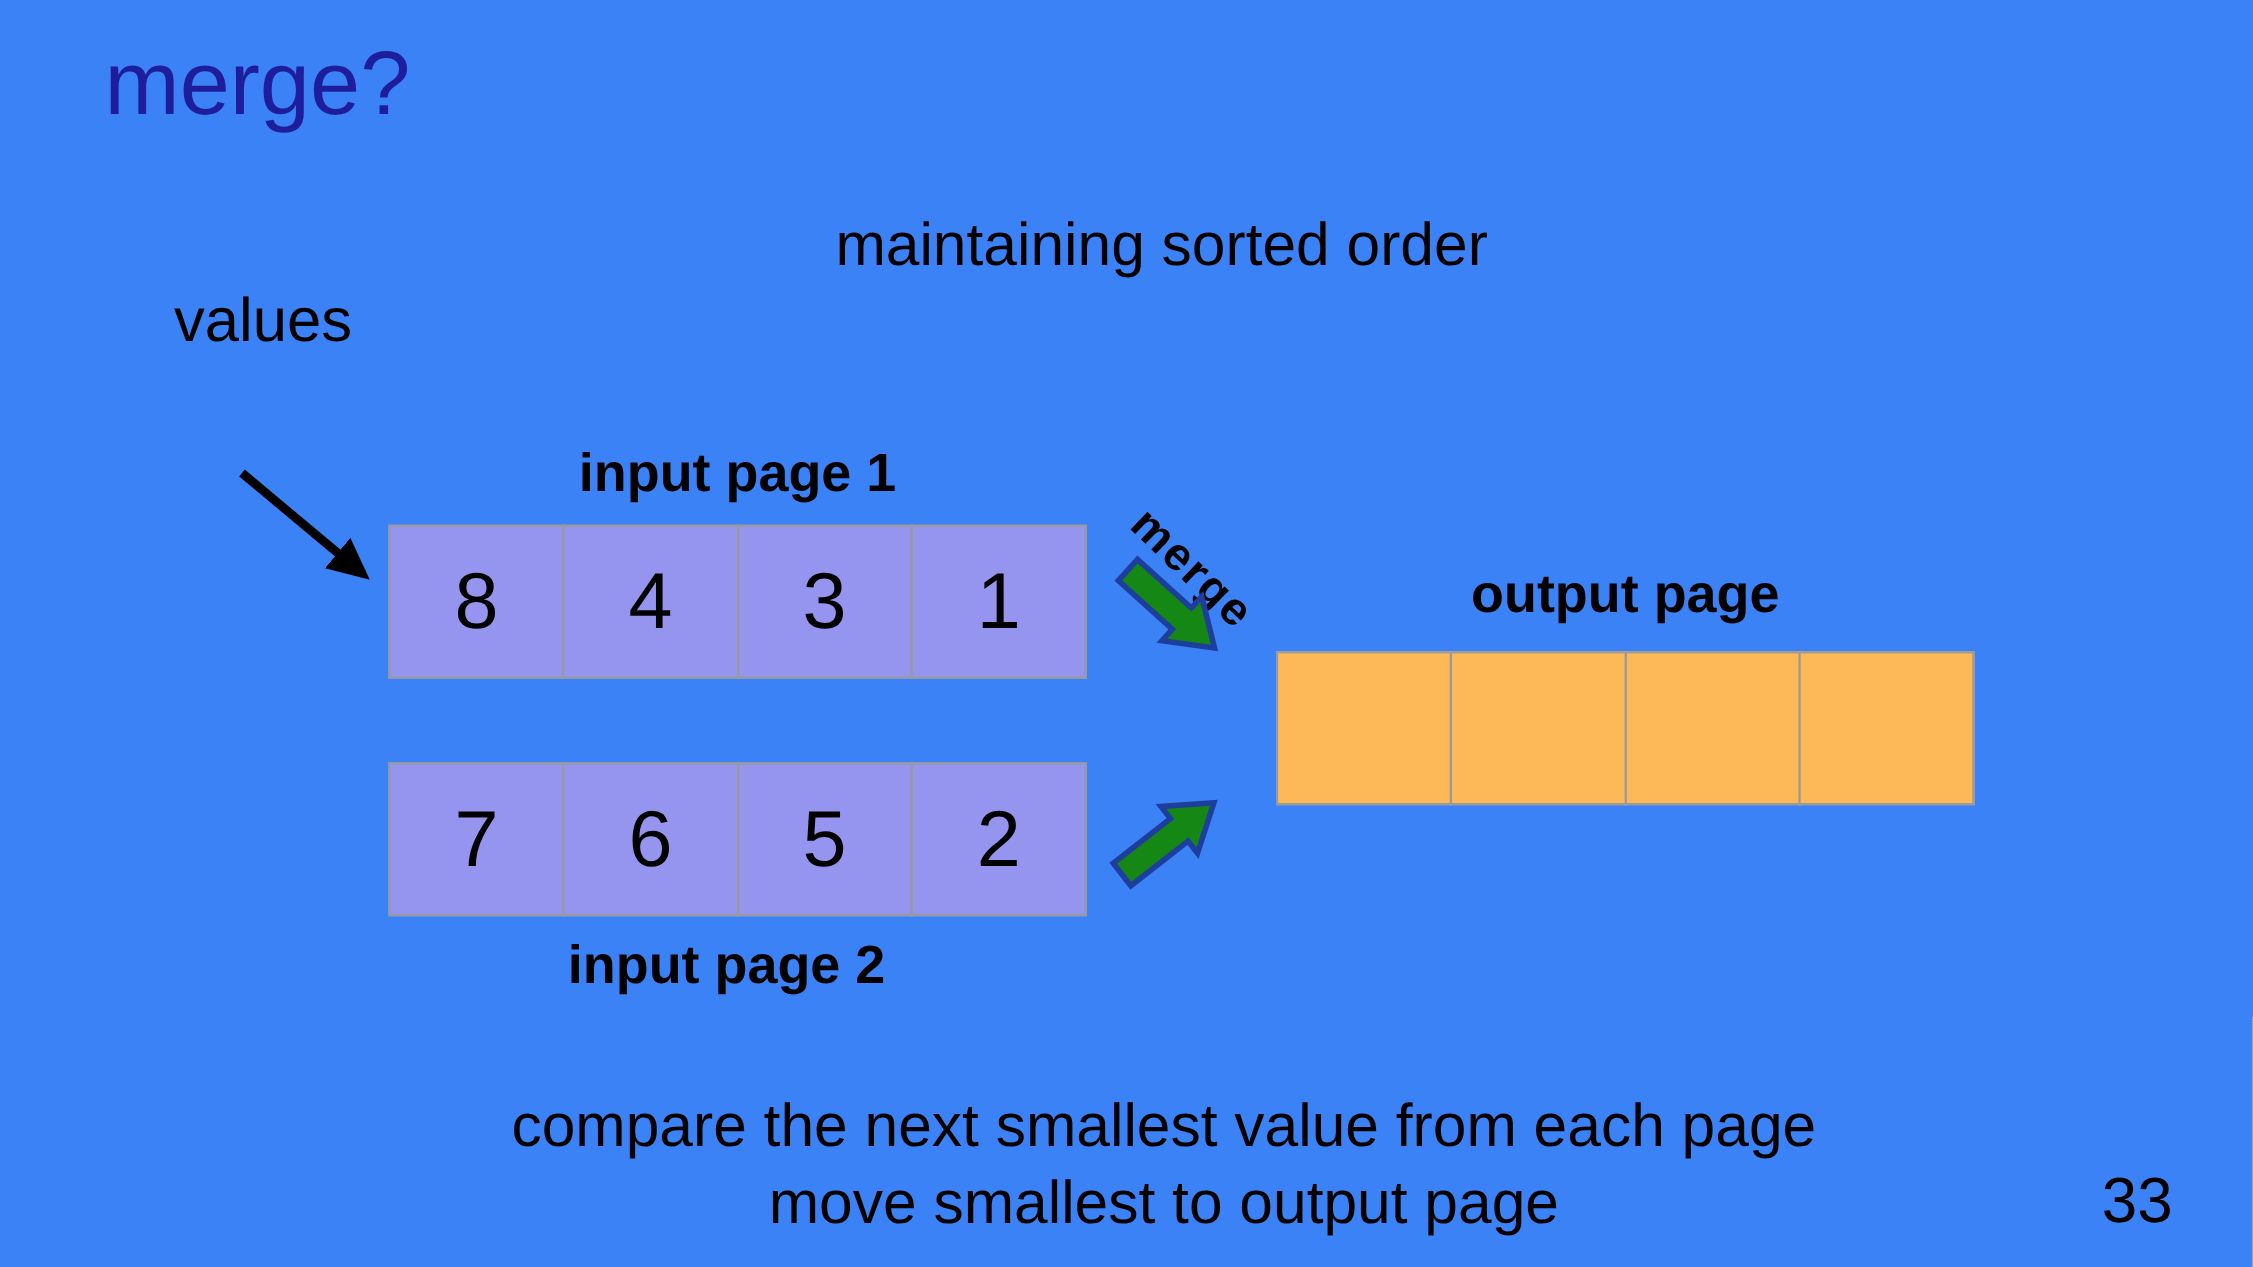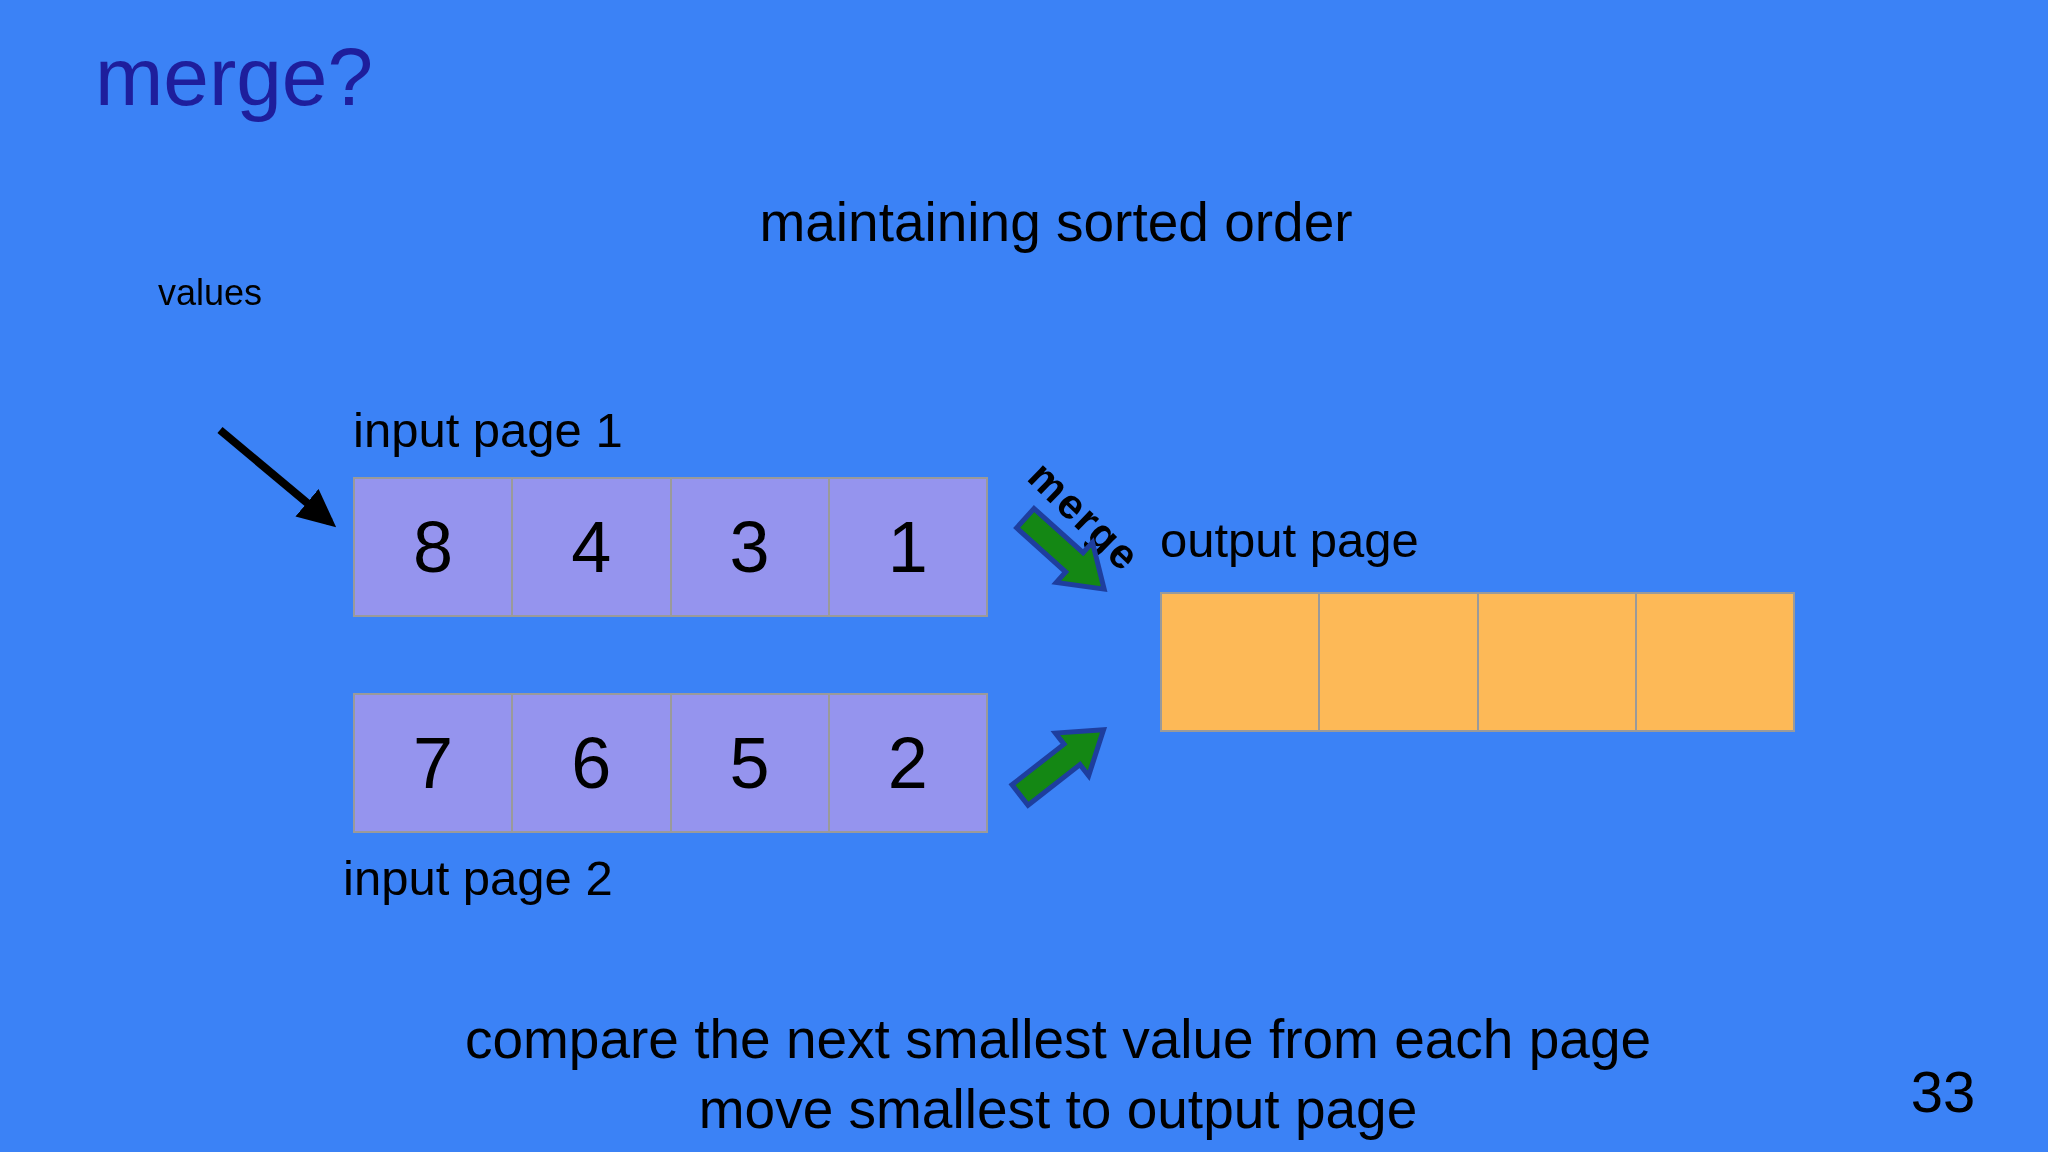--- a/index.html
+++ b/index.html
@@ -16,27 +16,27 @@
     left:95px;top:28px;
     font-size:82px;line-height:1.2;
     color:#1E1E9C;
   }
   .desc-block{
     left:506px;top:188px;width:1100px;
     text-align:center;
     font-size:55px;line-height:1.26;
   }
   .values-block{
-    left:100px;top:272px;width:220px;
-    text-align:center;
-    font-size:36px;line-height:1.18;
+    left:100px;top:258px;width:220px;
+    text-align:right;
+    font-size:56px;line-height:1.18;
   }
   .page-label{
-    text-align:left;
-    font-size:49px;line-height:1.1;
+    text-align:center;
+    font-size:49px;line-height:1.1;font-weight:bold;
   }
   .label-input1{left:353px;top:404px;width:635px;}
   .label-input2{left:343px;top:852px;width:635px;}
   .label-output{left:1160px;top:514px;width:635px;}
   .page-row{
     display:flex;
     width:635px;height:140px;
   }
   .row-input1{left:353px;top:477px;}
   .row-input2{left:353px;top:693px;}
@@ -54,21 +54,21 @@
   .merge-label{
     left:1052px;top:452px;
     font-size:42px;font-weight:bold;
     transform:rotate(44deg);
     transform-origin:0 0;
     letter-spacing:2px;
   }
   .footer-block{
     left:454px;top:988px;width:1208px;
     text-align:center;
-    font-size:55px;line-height:1.28;margin-top:16px;
+    font-size:55px;line-height:1.28;
   }
   .page-number{
     left:1898px;top:1058px;width:90px;
     text-align:center;
     font-size:58px;
   }
   .arrow-layer{
     left:0;top:0;width:2048px;height:1152px;
     pointer-events:none;
   }

